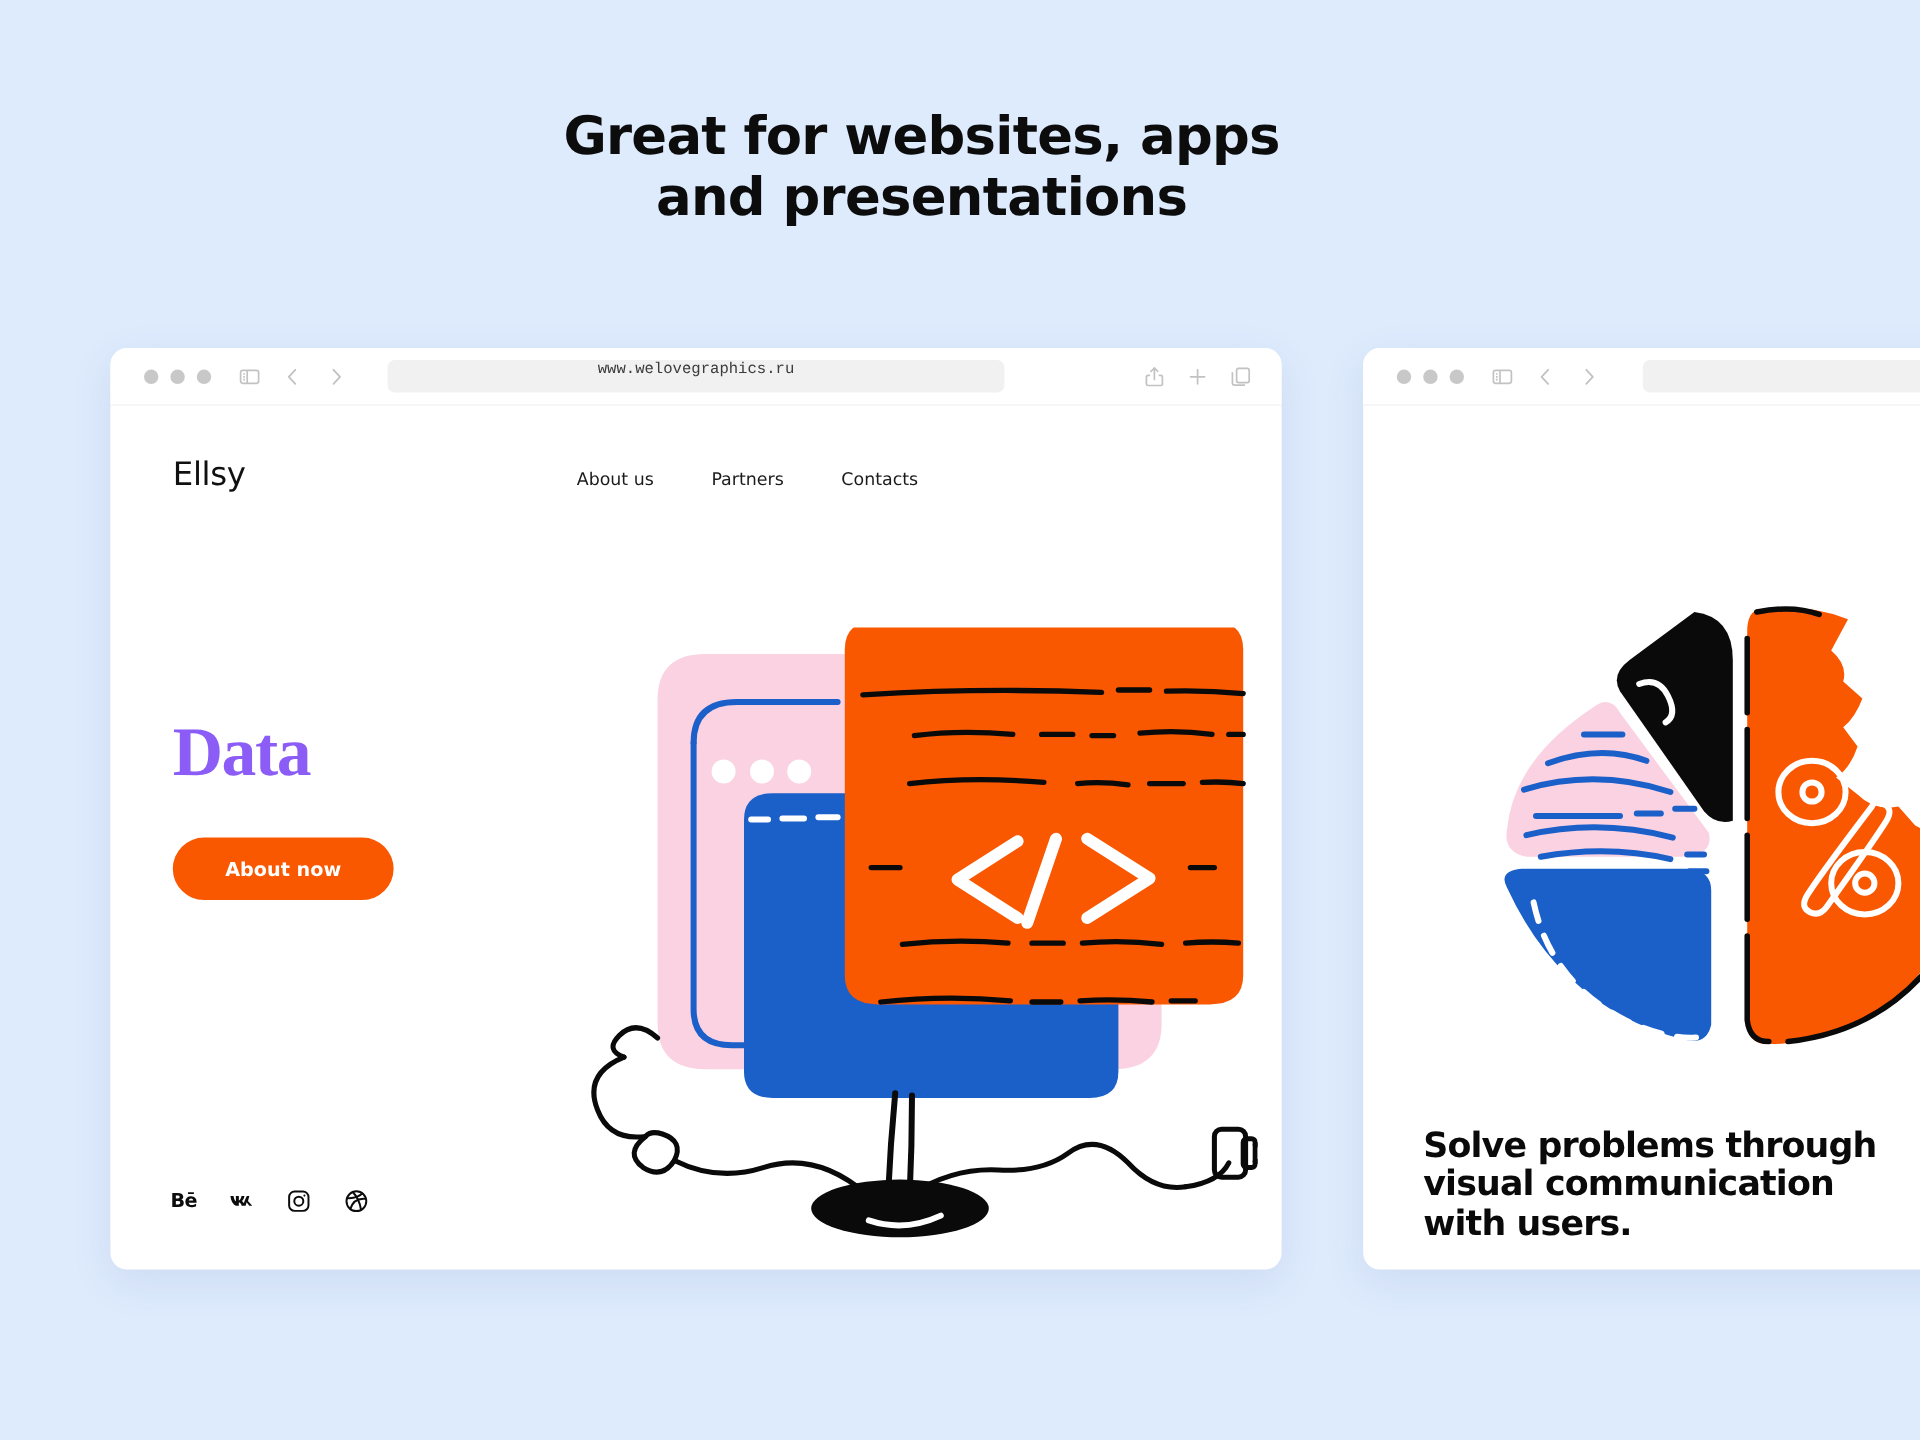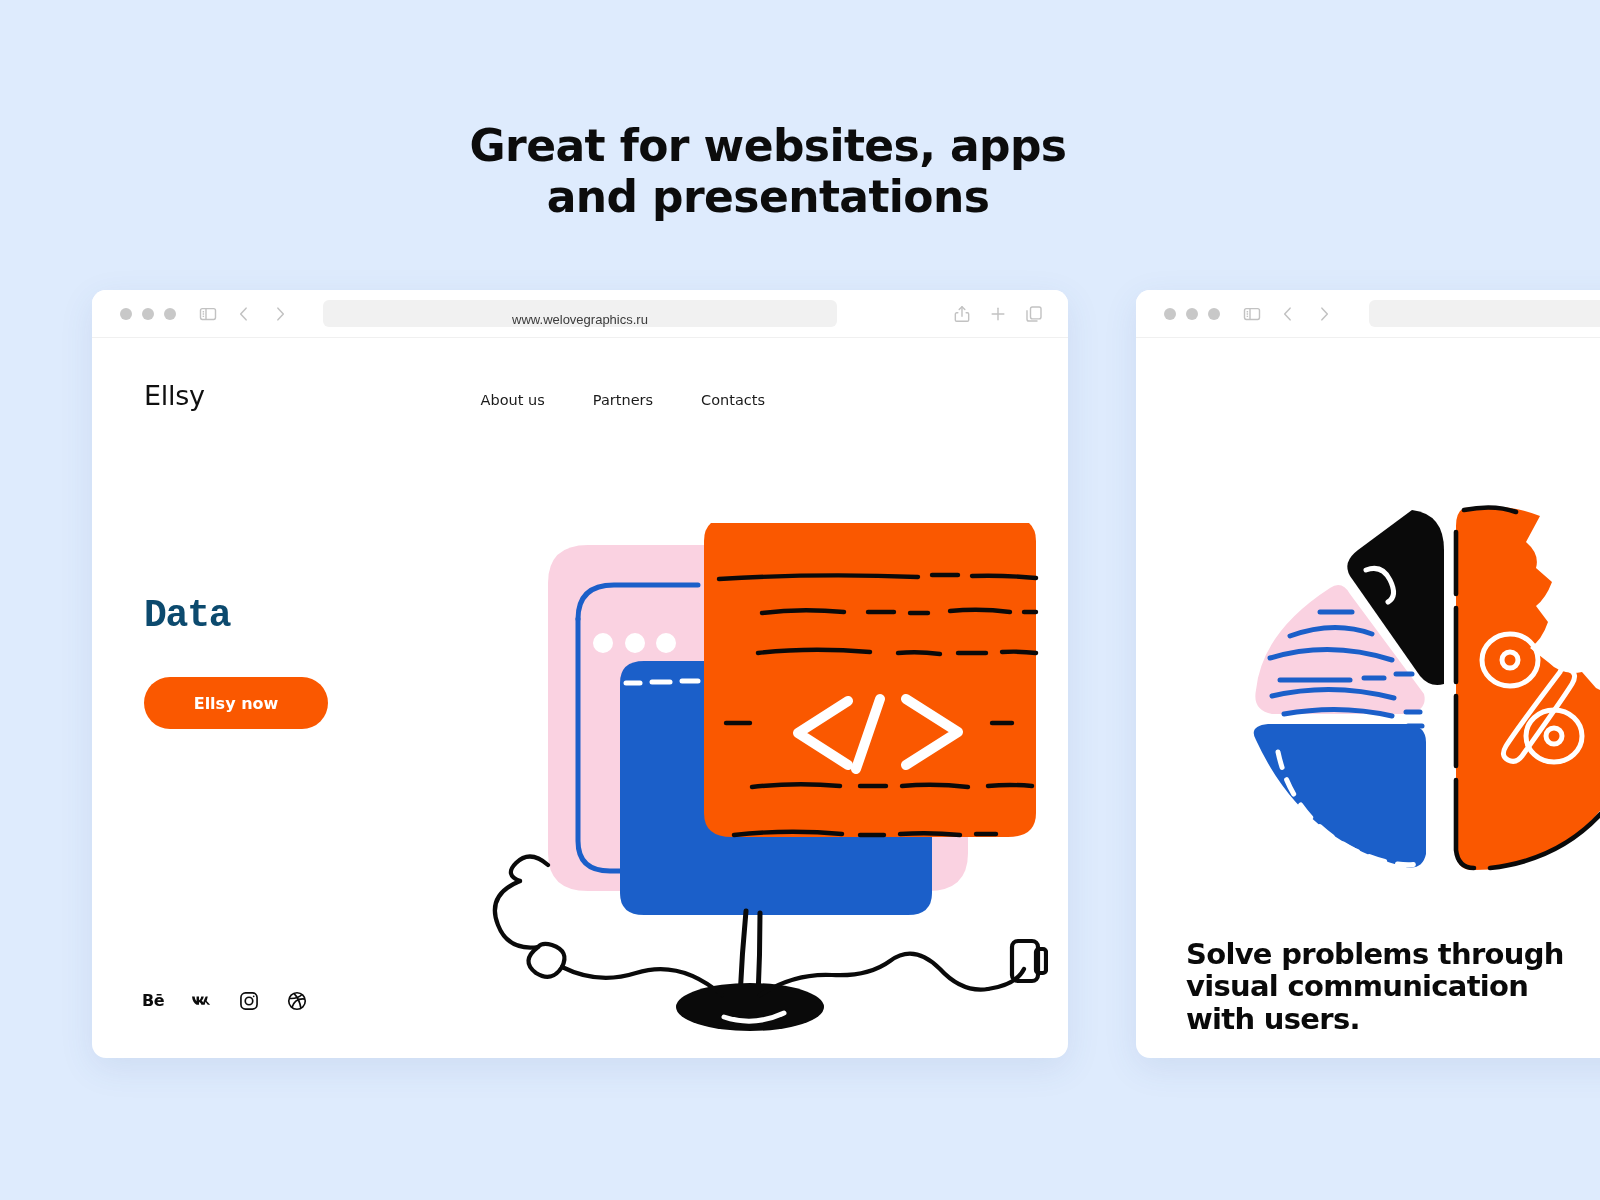--- a/index.html
+++ b/index.html
@@ -15,21 +15,20 @@
   .headline {
     position: absolute;
     top: 88px; left: 0; width: 1536px;
     text-align: center;
     font-family: "DejaVu Sans", sans-serif;
     font-weight: 700;
     font-size: 44px;
     line-height: 1.17;
     letter-spacing: -0.6px;
     color: #0c0c0c;
-    margin-top: 32px;
   }
   .headline .l2 { display: block; }
 
   
   .browser {
     position: absolute;
     background: #ffffff;
     border-radius: 14px;
     box-shadow: 0 10px 34px rgba(60, 90, 150, 0.10);
     overflow: hidden;
@@ -51,25 +50,25 @@
 
   .chrome-icons { display: flex; align-items: center; gap: 16px; margin-left: 22px; }
   .ic { width: 20px; height: 20px; display: block; color: #c2c2c2; }
   .ic svg { width: 100%; height: 100%; display: block; }
 
   .urlbar {
     height: 27px;
     background: #f1f1f1;
     border-radius: 6px;
     display: flex;
-    align-items: flex-end;
+    align-items: flex-start;
     justify-content: center;
     font-size: 13px;
     color: #3b3b3b;
-    font-family: Liberation Sans, sans-serif;
+    font-family: Liberation Mono, monospace;
   }
   .primary .urlbar { position: absolute; left: 231px; width: 514px; }
   .secondary .urlbar { position: absolute; left: 233px; width: 420px; justify-content: flex-end; padding-right: 6px; }
 
   .chrome-right { position: absolute; right: 24px; display: flex; align-items: center; gap: 16px; }
 
   
   .page { position: relative; height: 720px; }
 
   .topnav {
@@ -85,26 +84,26 @@
   }
   .navlinks { display: flex; gap: 48px; margin-left: 276px; }
   .navlink {
     font-family: "DejaVu Sans", sans-serif;
     font-size: 14.5px;
     color: #1b1b1b;
   }
 
   .hero { position: absolute; left: 52px; top: 258px; width: 380px; }
   .hero-title {
-    font-family: Liberation Mono, monospace;
+    font-family: Liberation Serif, serif;
     font-weight: 700;
-    font-size: 38px;
+    font-size: 58px;
     line-height: 1.06;
     letter-spacing: -1.2px;
-    color: #0c4a6e;
+    color: #8b5cf6;
   }
   .hero-title span { display: block; }
   .cta {
     margin-top: 41px;
     width: 184px; height: 52px;
     background: #fa5800;
     border: none;
     border-radius: 26px;
     color: #ffffff;
     font-family: "DejaVu Sans", sans-serif;
@@ -212,21 +211,21 @@
           <a class="navlink">About us</a>
           <a class="navlink">Partners</a>
           <a class="navlink">Contacts</a>
         </div>
       </div>
 
       <div class="hero">
         <div class="hero-title">
           <span>Data</span>
         </div>
-        <button class="cta">Ellsy now</button>
+        <button class="cta">About now</button>
       </div>
 
       <div class="socials">
         <span class="soc-be">Bē</span>
         <span class="soc">
           <svg viewBox="0 0 24 24" fill="currentColor">
             <path d="M2.2 7.2h2.9c.18 2.1.95 3.9 2.06 5.03V7.2h2.7v4.1c1.05-.42 2.1-2.02 2.44-4.1h2.66c-.26 2.1-1.2 3.86-2.32 4.62 1.08.62 2.2 2.28 2.66 4.38h-2.86c-.36-1.5-1.2-2.7-2.58-3.2v3.2H7.2c-2.6-1.4-4.6-4.4-5-9zM17.1 7.2h2.3l-1.25 4.68L22 16.2h-2.6l-2.5-3.3-.9 3.3h-2.2l1.4-4.9z"></path>
           </svg>
         </span>
         <span class="soc">

